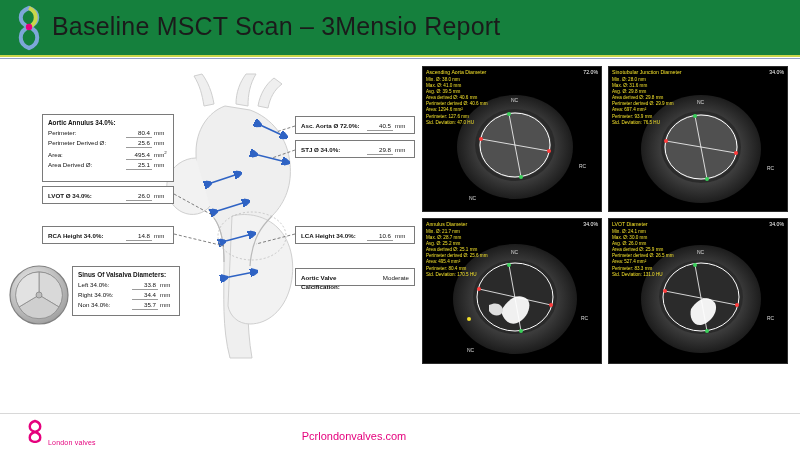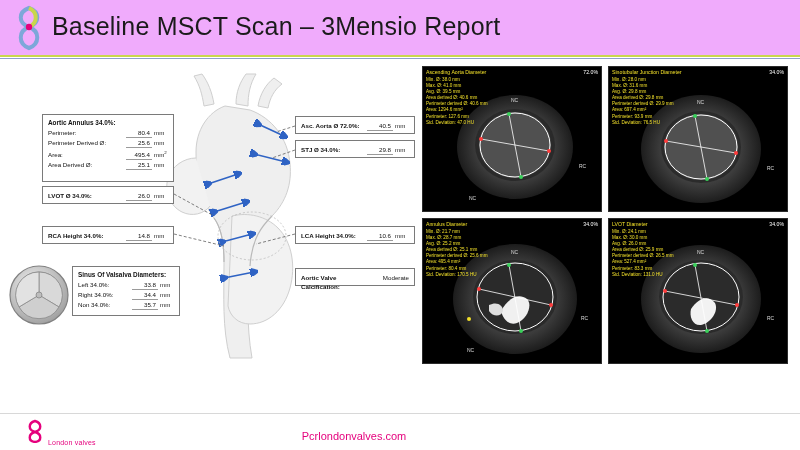--- a/index.html
+++ b/index.html
@@ -13,21 +13,21 @@
     font-family: "Liberation Sans", sans-serif;
     overflow: hidden;
     position: relative;
   }
 
   
   .header {
     position: absolute;
     left: 0; top: 0;
     width: 800px; height: 56px;
-    background: #f0abfc;
+    background: #15803d;
   }
   .header-rule-1 {
     position: absolute;
     left: 0; top: 55px;
     width: 800px; height: 2px;
     background: #c9d64b;
   }
   .header-rule-2 {
     position: absolute;
     left: 0; top: 58px;

